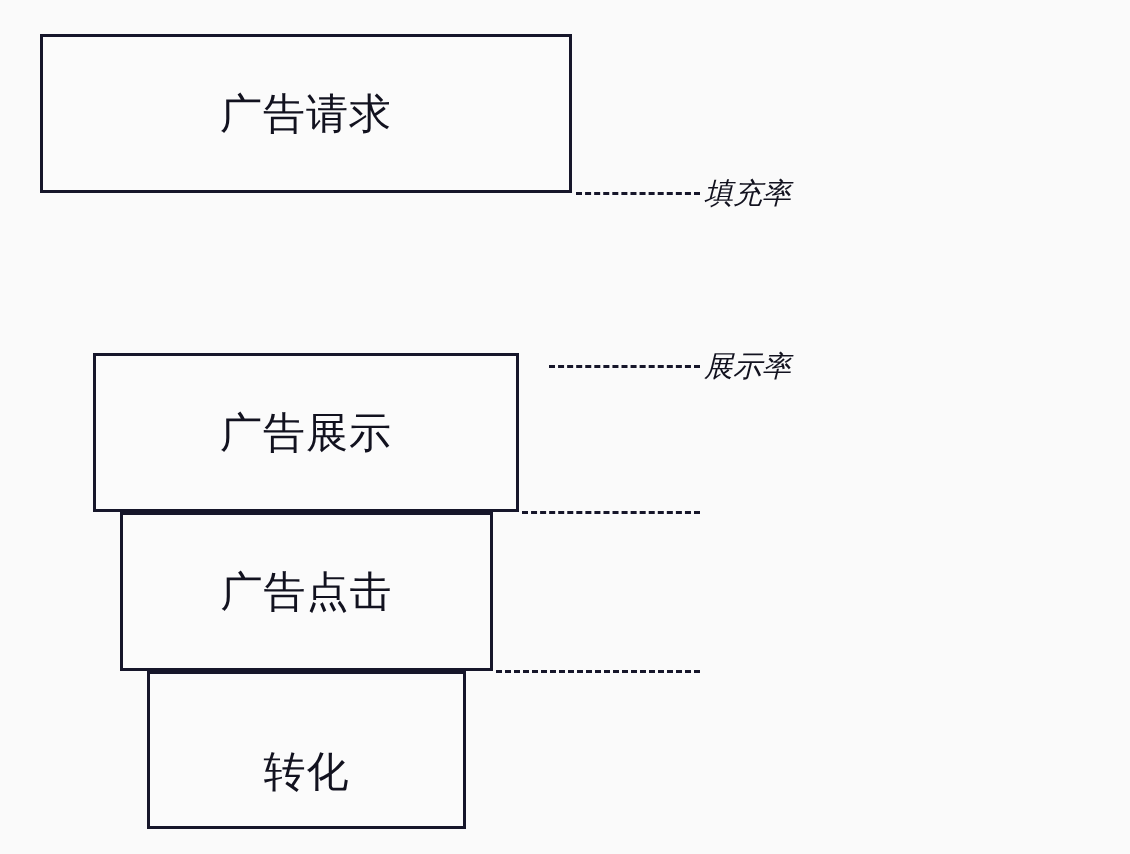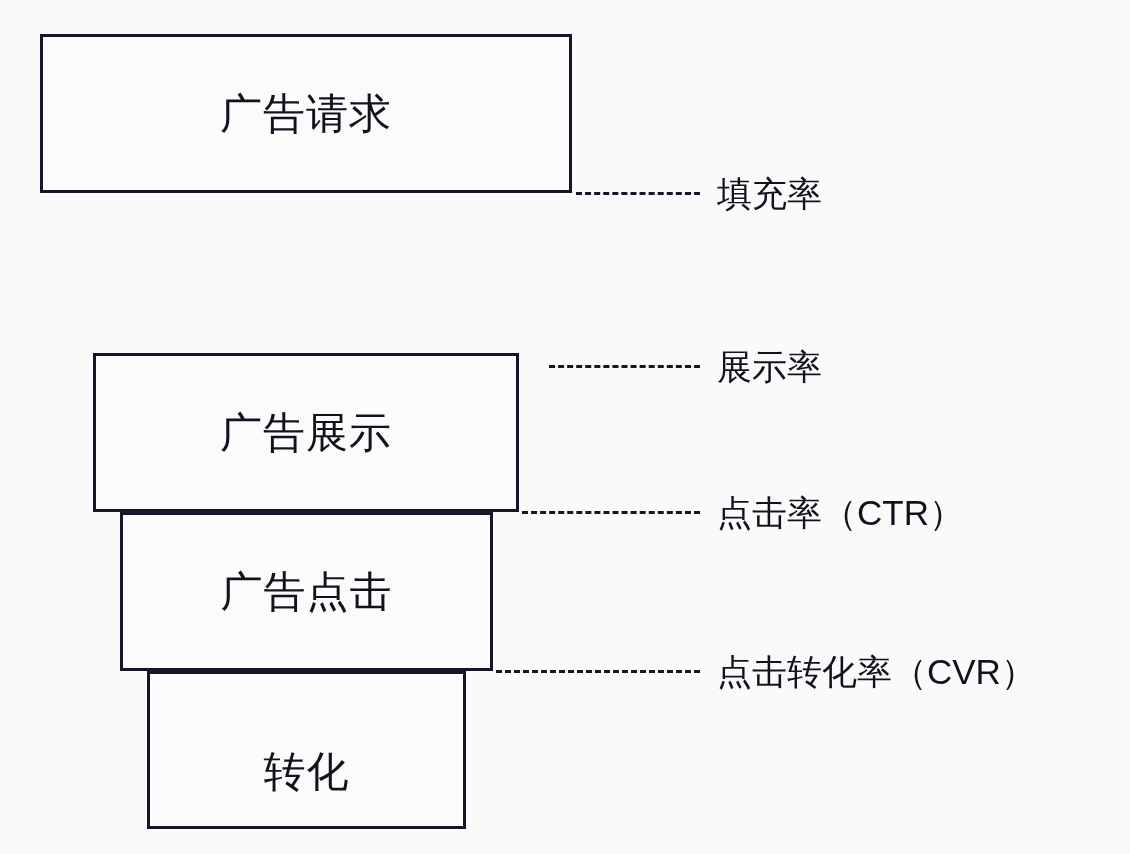--- a/index.html
+++ b/index.html
@@ -40,26 +40,27 @@
     display: flex;
     align-items: center;
     height: 44px;
   }
   .leader-line {
     height: 0;
     border-top: 3px dashed #16162a;
     flex: none;
   }
   .metric-label {
-    font-size: 35px;
+    font-size: 29px;
     line-height: 1;
     color: #12121f;
     white-space: nowrap;
-    margin-left: 17px;
+    margin-left: 4px;
     font-weight: 400;
+    font-style: italic;
   }
 </style>
 </head>
 <body>
 
 <div id="canvas" style="background: rgb(250, 250, 250);">
 
   <div class="funnel-stage" style="left: 40px; top: 34px; width: 532px; height: 159px; border-color: rgb(22, 22, 42);">
     <span class="stage-label" style="color: rgb(18, 18, 31);">广告请求</span>
   </div>
@@ -82,21 +83,19 @@
     <span class="metric-label" style="color: rgb(18, 18, 31);">填充率</span>
   </div>
 
   <div class="metric-row" style="left: 549px; top: 344px;">
     <span class="leader-line" style="width: 151px; border-top-color: rgb(22, 22, 42);"></span>
     <span class="metric-label" style="color: rgb(18, 18, 31);">展示率</span>
   </div>
 
   <div class="metric-row" style="left: 522px; top: 490px;">
     <span class="leader-line" style="width: 178px; border-top-color: rgb(22, 22, 42);"></span>
-    <span class="metric-label" style="color: rgb(18, 18, 31);">点击率（CTR）</span>
   </div>
 
   <div class="metric-row" style="left: 496px; top: 649px;">
     <span class="leader-line" style="width: 204px; border-top-color: rgb(22, 22, 42);"></span>
-    <span class="metric-label" style="color: rgb(18, 18, 31);">点击转化率（CVR）</span>
   </div>
 
 </div>
 
 </body></html>

